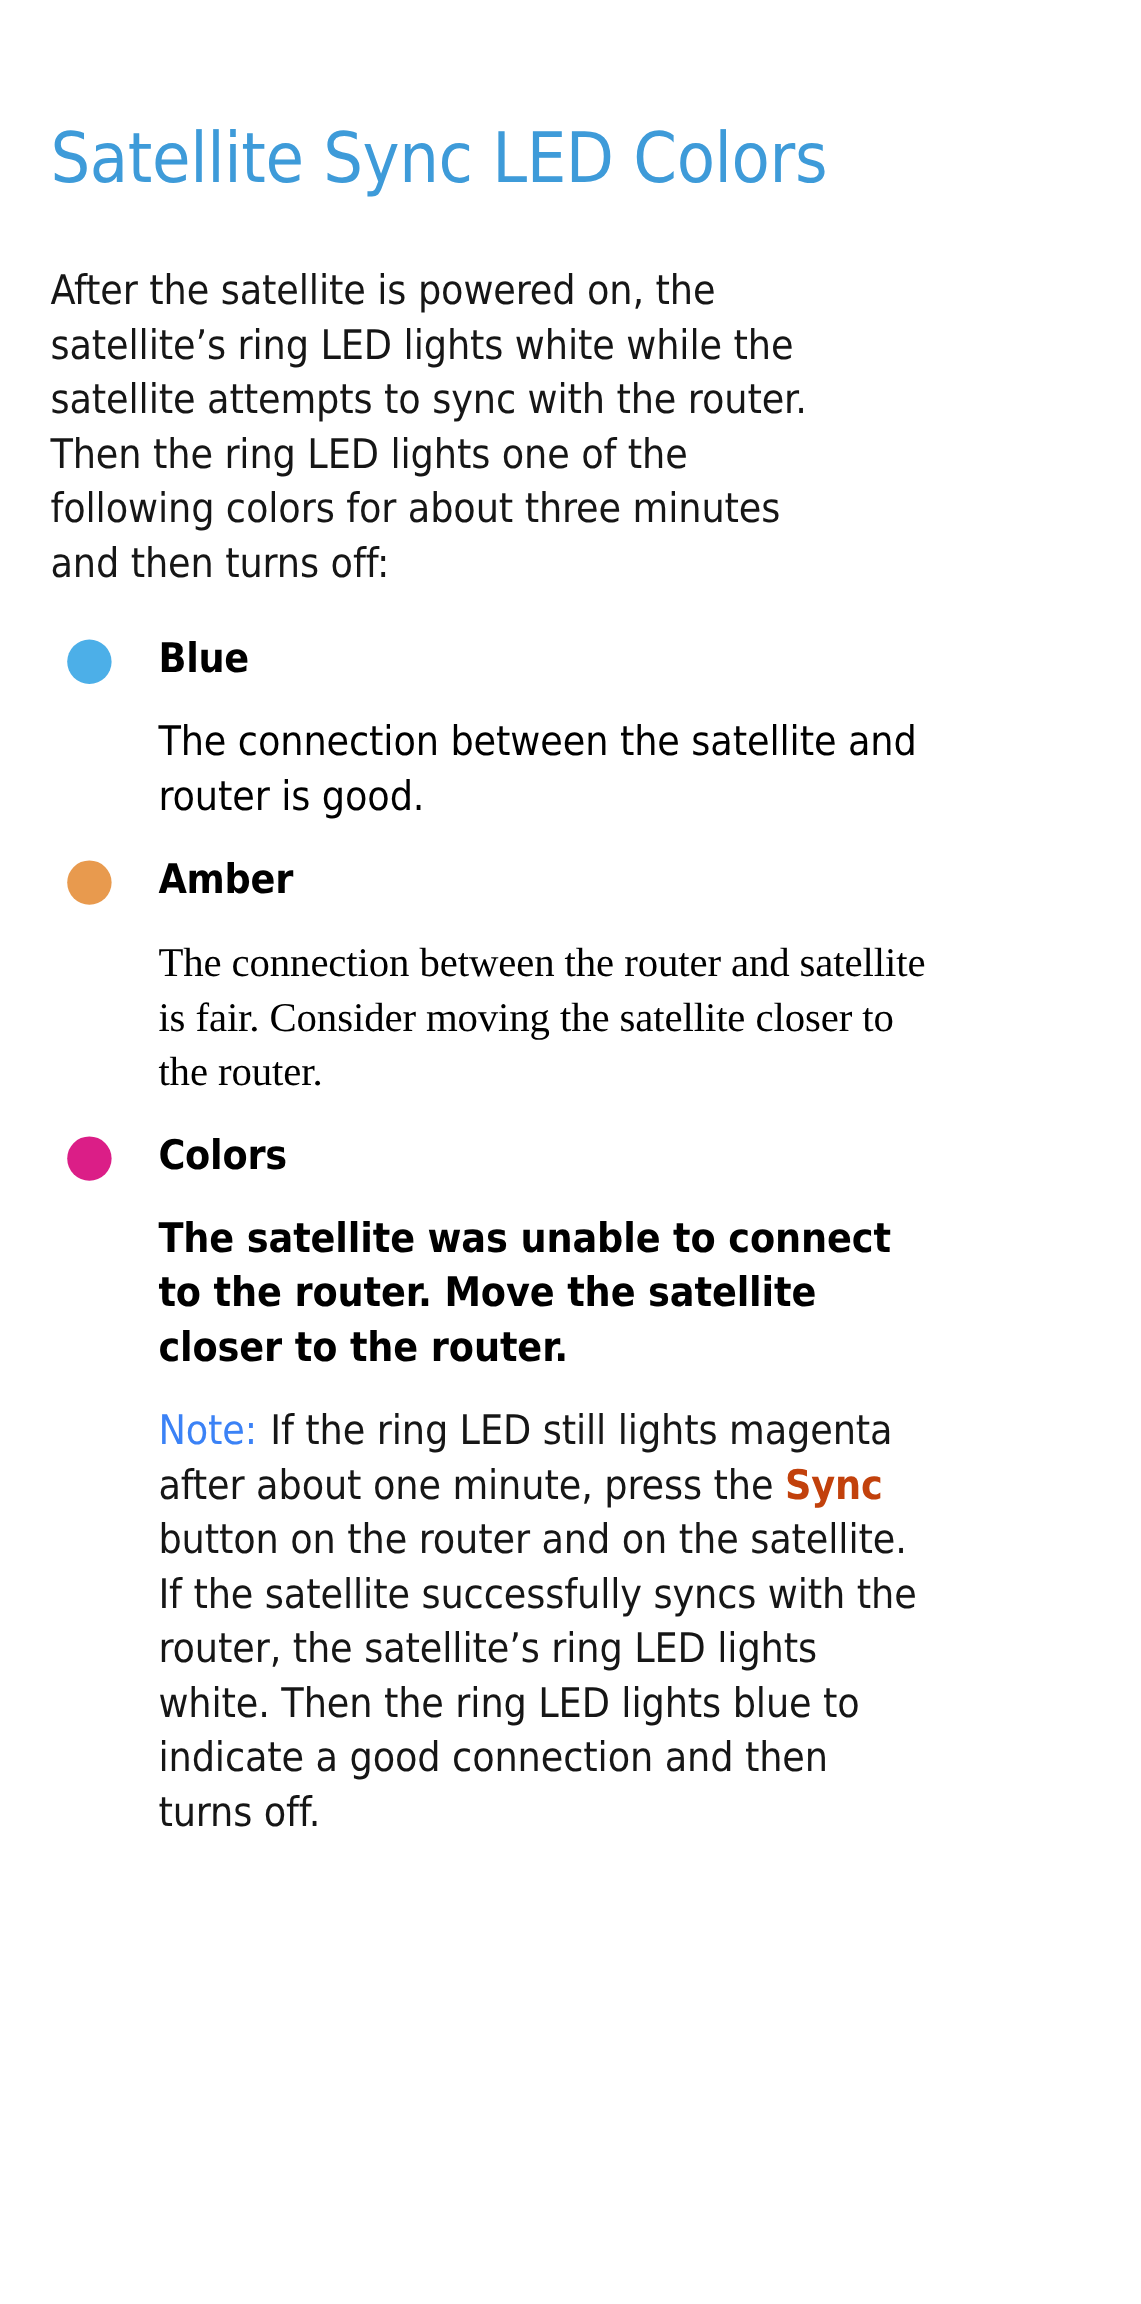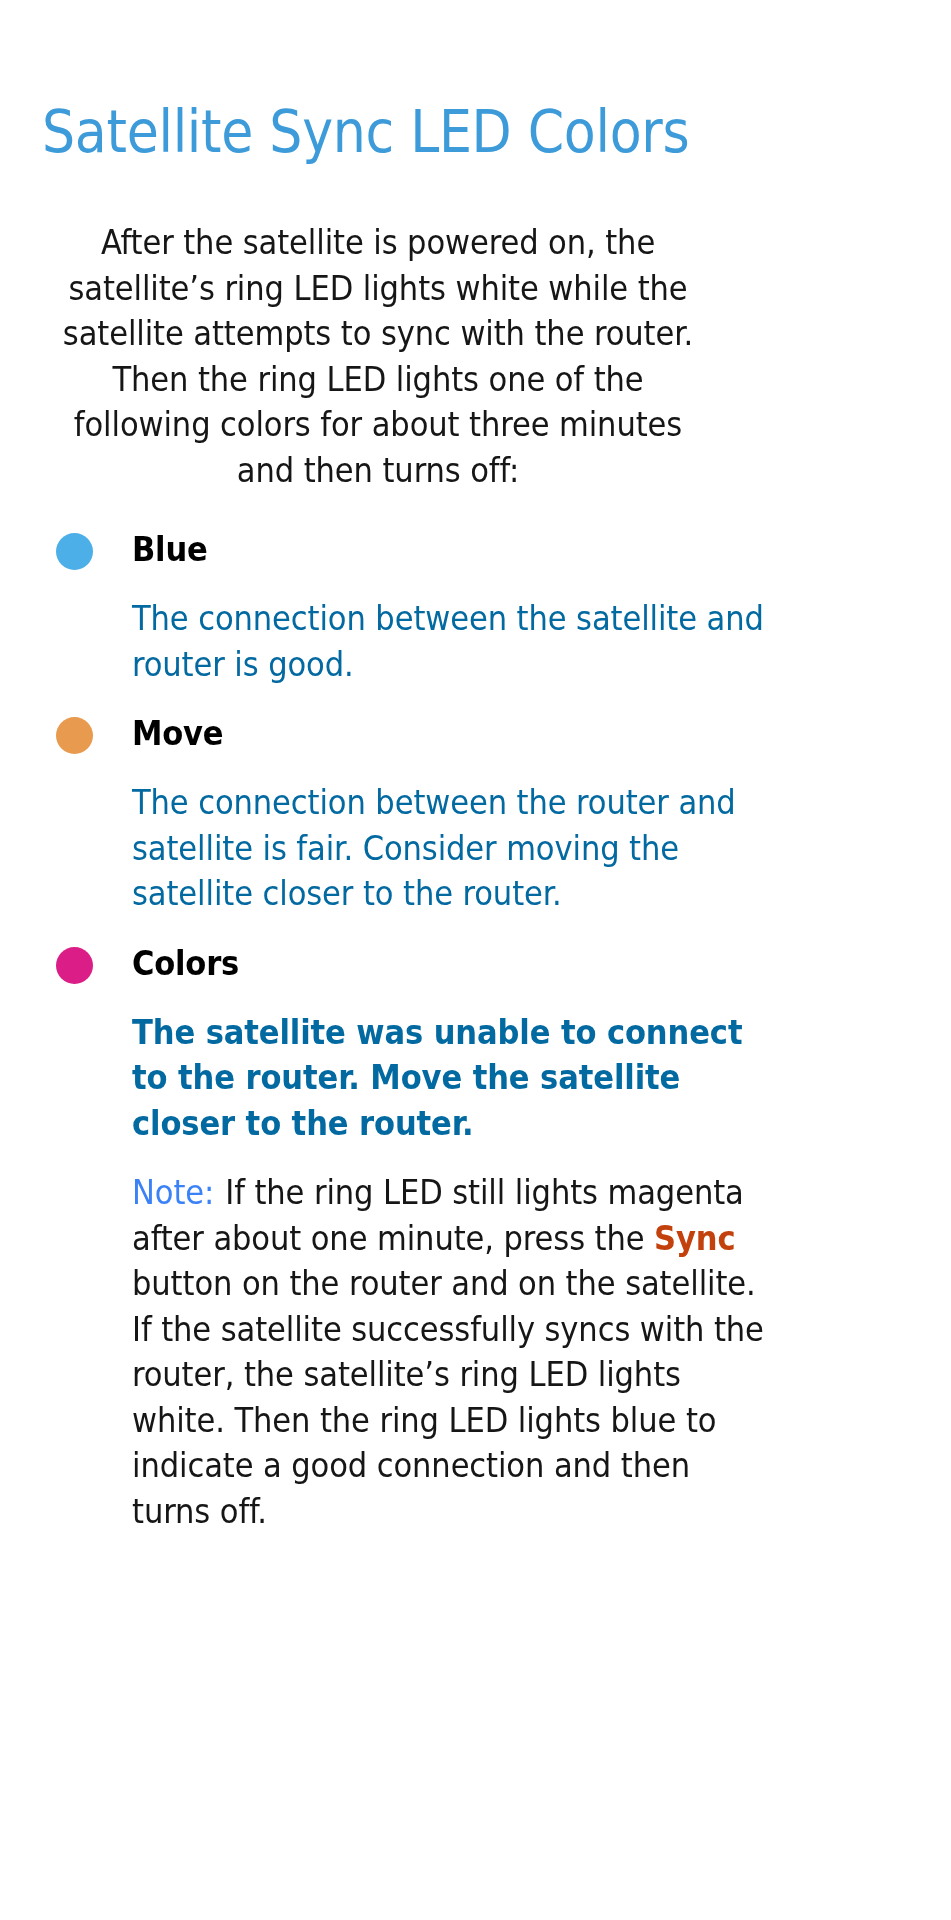--- a/index.html
+++ b/index.html
@@ -42,21 +42,20 @@
   
   .intro {
     position: absolute;
     left: 42px;
     top: 186px;
     width: 672px;
     font-size: 34px;
     line-height: 45.5px;
     color: #161616;
     letter-spacing: -0.1px;
-    text-align: center;
   }
 
   
   .led-list {
     position: absolute;
     left: 42px;
     top: 525px;
     width: 880px;
   }
 
@@ -91,21 +90,21 @@
     letter-spacing: -0.2px;
   }
 
   .led-desc {
     margin: 0 0 0 90px;
     padding-top: 13px;
     padding-bottom: 27px;
     width: 640px;
     font-size: 34px;
     line-height: 45.5px;
-    color: #0369a1;
+    color: #000000;
     letter-spacing: -0.1px;
   }
 
   
   .note-block {
     margin: 0 0 0 90px;
     padding-top: 20px;
     width: 642px;
     font-size: 34px;
     line-height: 45.5px;
@@ -122,21 +121,21 @@
     width: 11px;
   }
 
   .bold-inline {
     font-weight: bold;
     color: #c2410c;
   }
 
   
   .item-blue .led-desc    { padding-bottom: 22px; }
-  .item-amber .led-desc   { padding-bottom: 22px; }
+  .item-amber .led-desc   { padding-bottom: 22px; font-family: Liberation Serif, serif; }
   .item-magenta .led-desc { padding-bottom: 4px; font-weight: bold; }
 </style>
 </head>
 <body>
 
 <div class="page">
 
   <h1 class="doc-title">Satellite Sync LED Colors</h1>
 
   <p class="intro">After the satellite is powered on, the satellite’s ring LED lights white while the satellite attempts to sync with the router. Then the ring LED lights one of the following colors for about three minutes and then turns off:</p>
@@ -147,21 +146,21 @@
       <div class="led-head">
         <span class="led-dot" style="background:#4CAFE8;"></span>
         <span class="led-name">Blue</span>
       </div>
       <p class="led-desc">The connection between the satellite and router is good.</p>
     </div>
 
     <div class="led-item item-amber">
       <div class="led-head">
         <span class="led-dot" style="background:#E89A4E;"></span>
-        <span class="led-name">Move</span>
+        <span class="led-name">Amber</span>
       </div>
       <p class="led-desc">The connection between the router and satellite is fair. Consider moving the satellite closer to the router.</p>
     </div>
 
     <div class="led-item item-magenta">
       <div class="led-head">
         <span class="led-dot" style="background:#DB1E87;"></span>
         <span class="led-name">Colors</span>
       </div>
       <p class="led-desc">The satellite was unable to connect to the router. Move the satellite closer to the router.</p>

